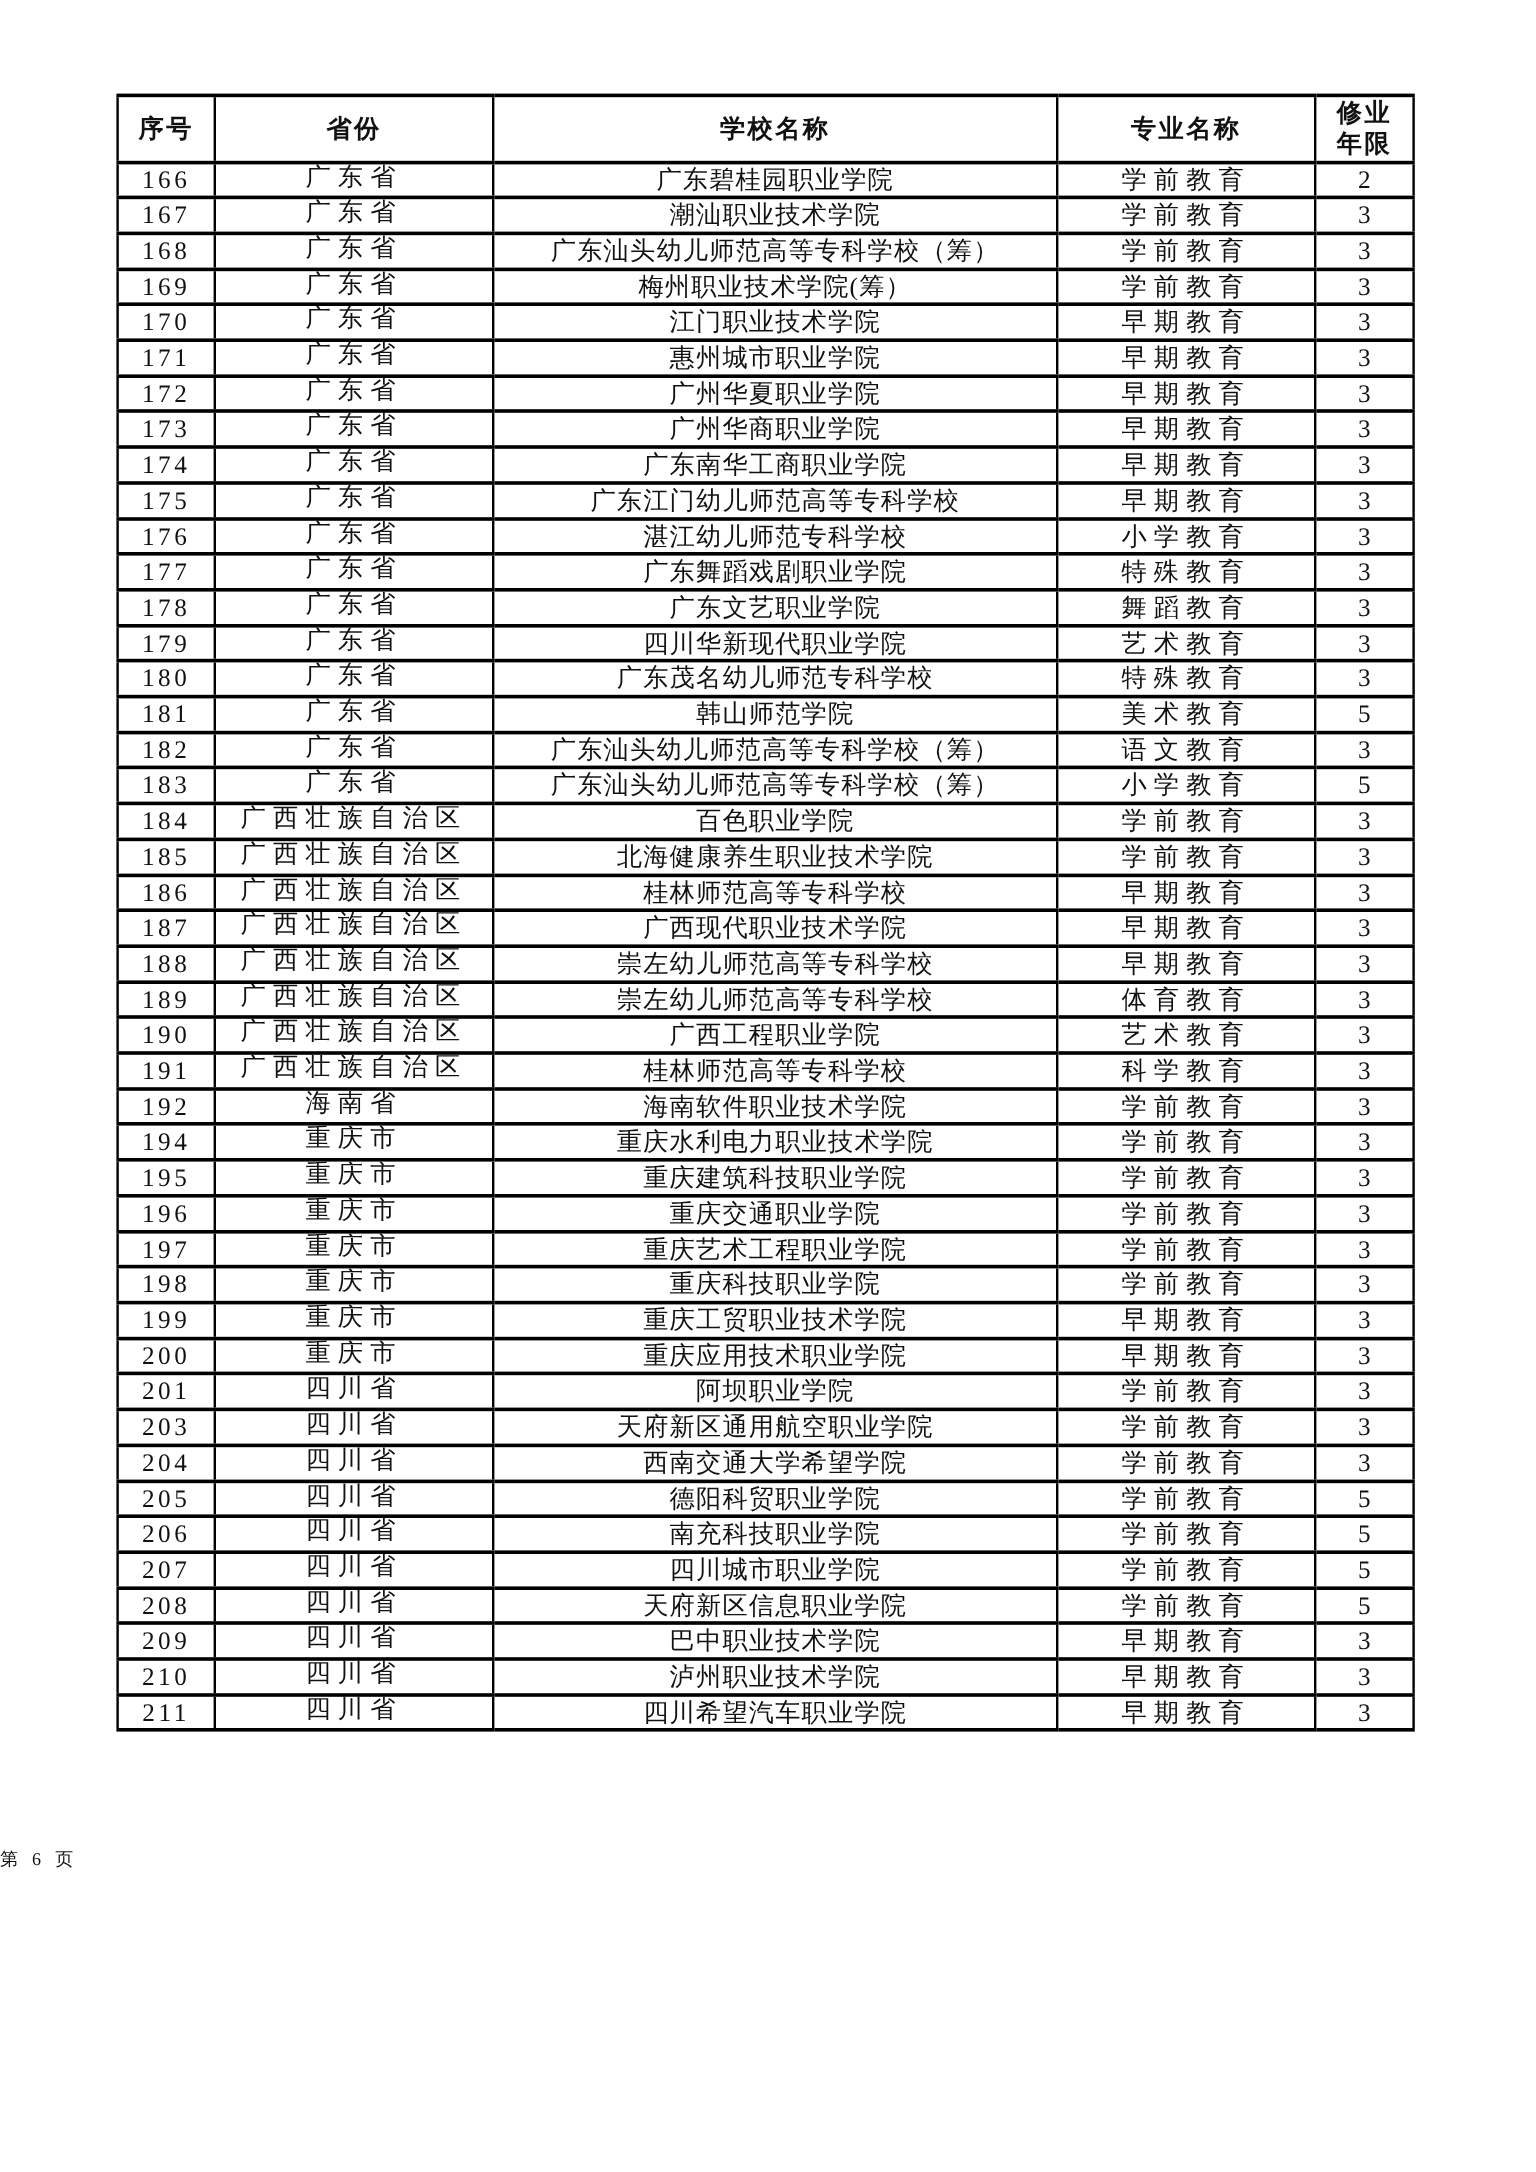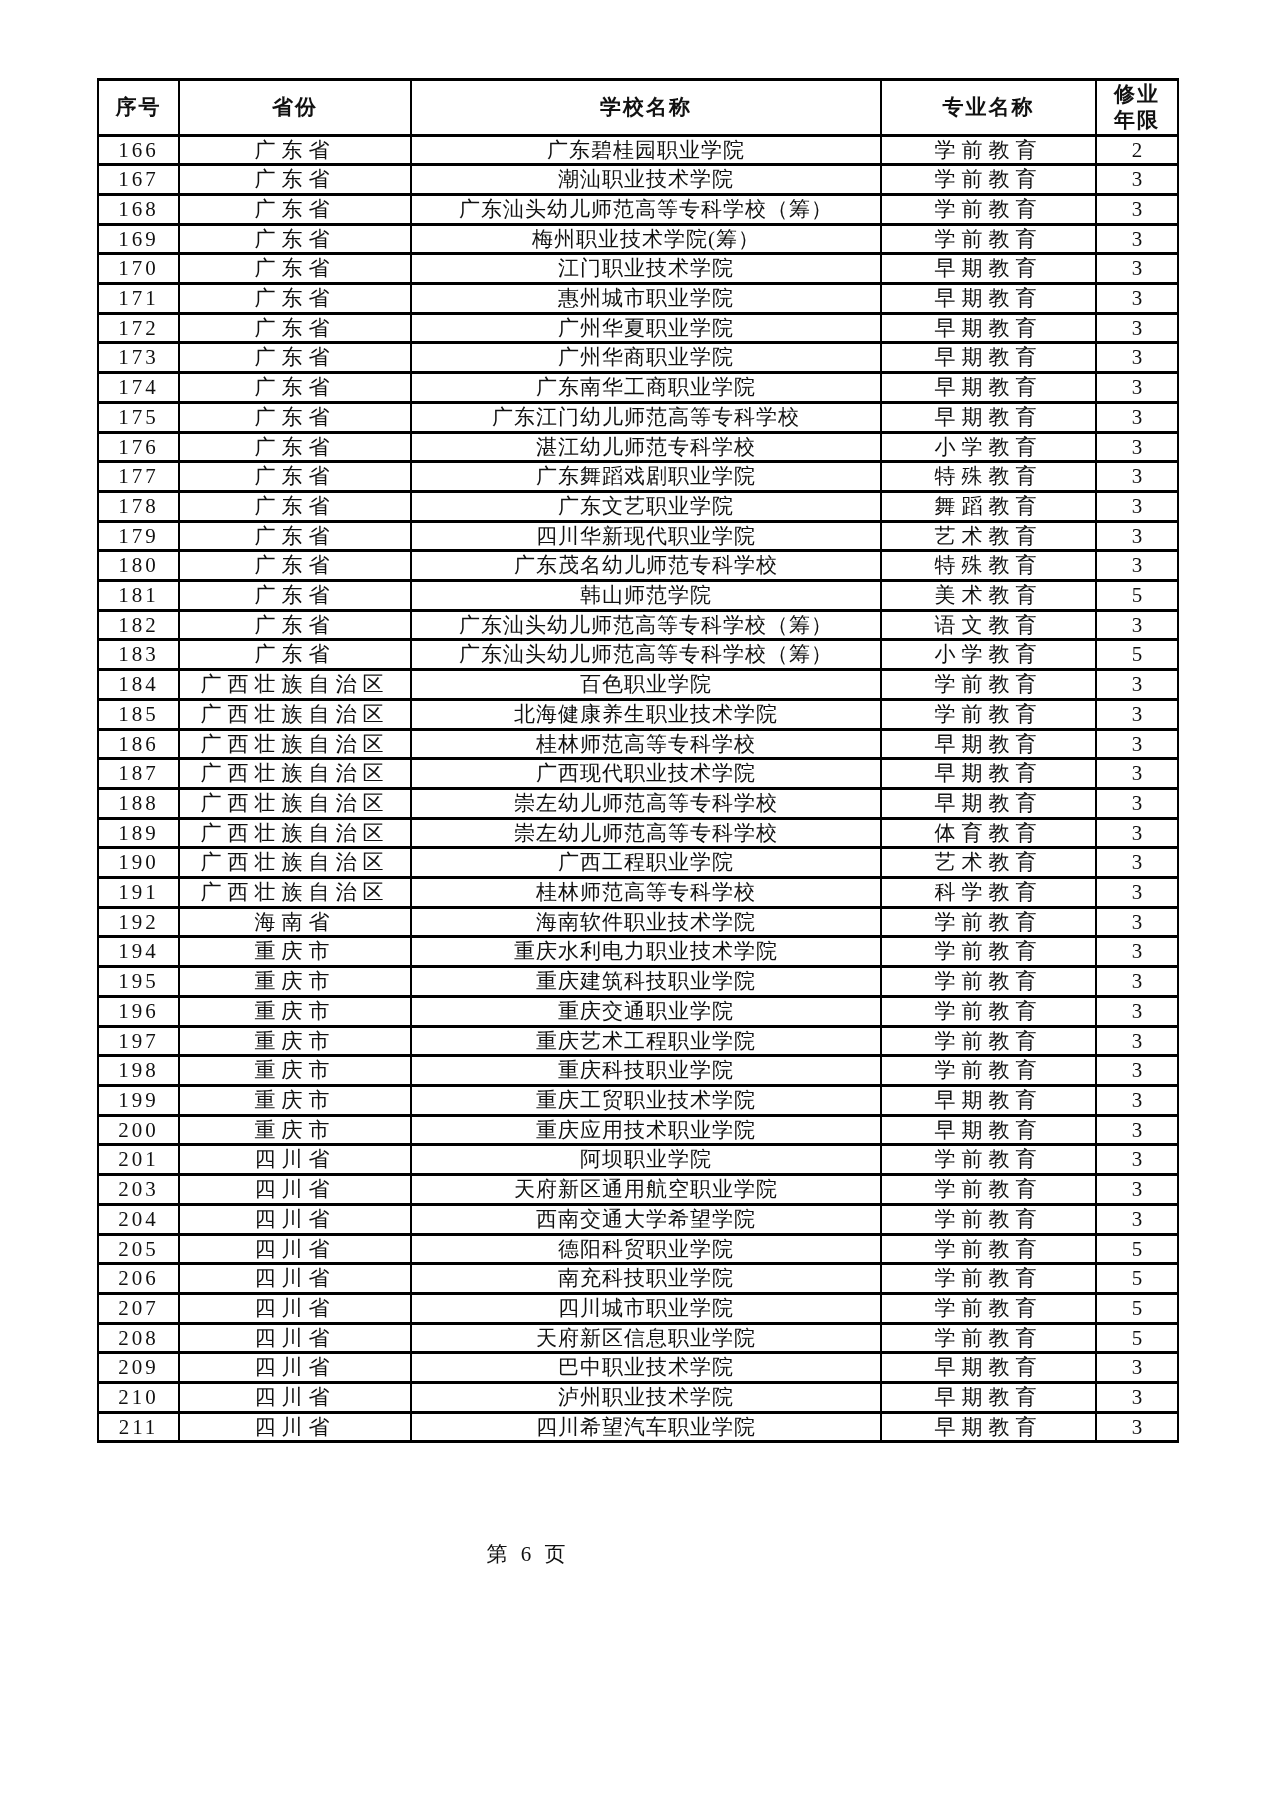--- a/index.html
+++ b/index.html
@@ -39,36 +39,36 @@
     height:51px;
     letter-spacing:2px;
   }
   table.school-table td{
     font-size:21px;
     height:26.7px;
     line-height:26.7px;
   }
   
   td.c0{letter-spacing:3px;font-size:20px;border-radius:10px;}
-  td.c1{letter-spacing:6px;}
+  td.c1{letter-spacing:6px;font-family:Liberation Mono, monospace;}
   td.c2{letter-spacing:1px;}
   td.c3{letter-spacing:6px;font-family:Liberation Serif, serif;}
   td.c4{letter-spacing:0;font-size:20px;}
   th .two-line{
     display:inline-block;
     width:2.3em;
     white-space:normal;
     line-height:1.25;
     letter-spacing:2px;
   }
   .footer{
     position:absolute;
     left:0;top:1540px;width:1056px;
-    text-align:center;
-    font-size:21px;
+    text-align:left;
+    font-size:15px;
     letter-spacing:4px;
     color:#111111;
   }
 </style>
 </head>
 <body>
 
 <div class="page">
 
   <table class="school-table">

